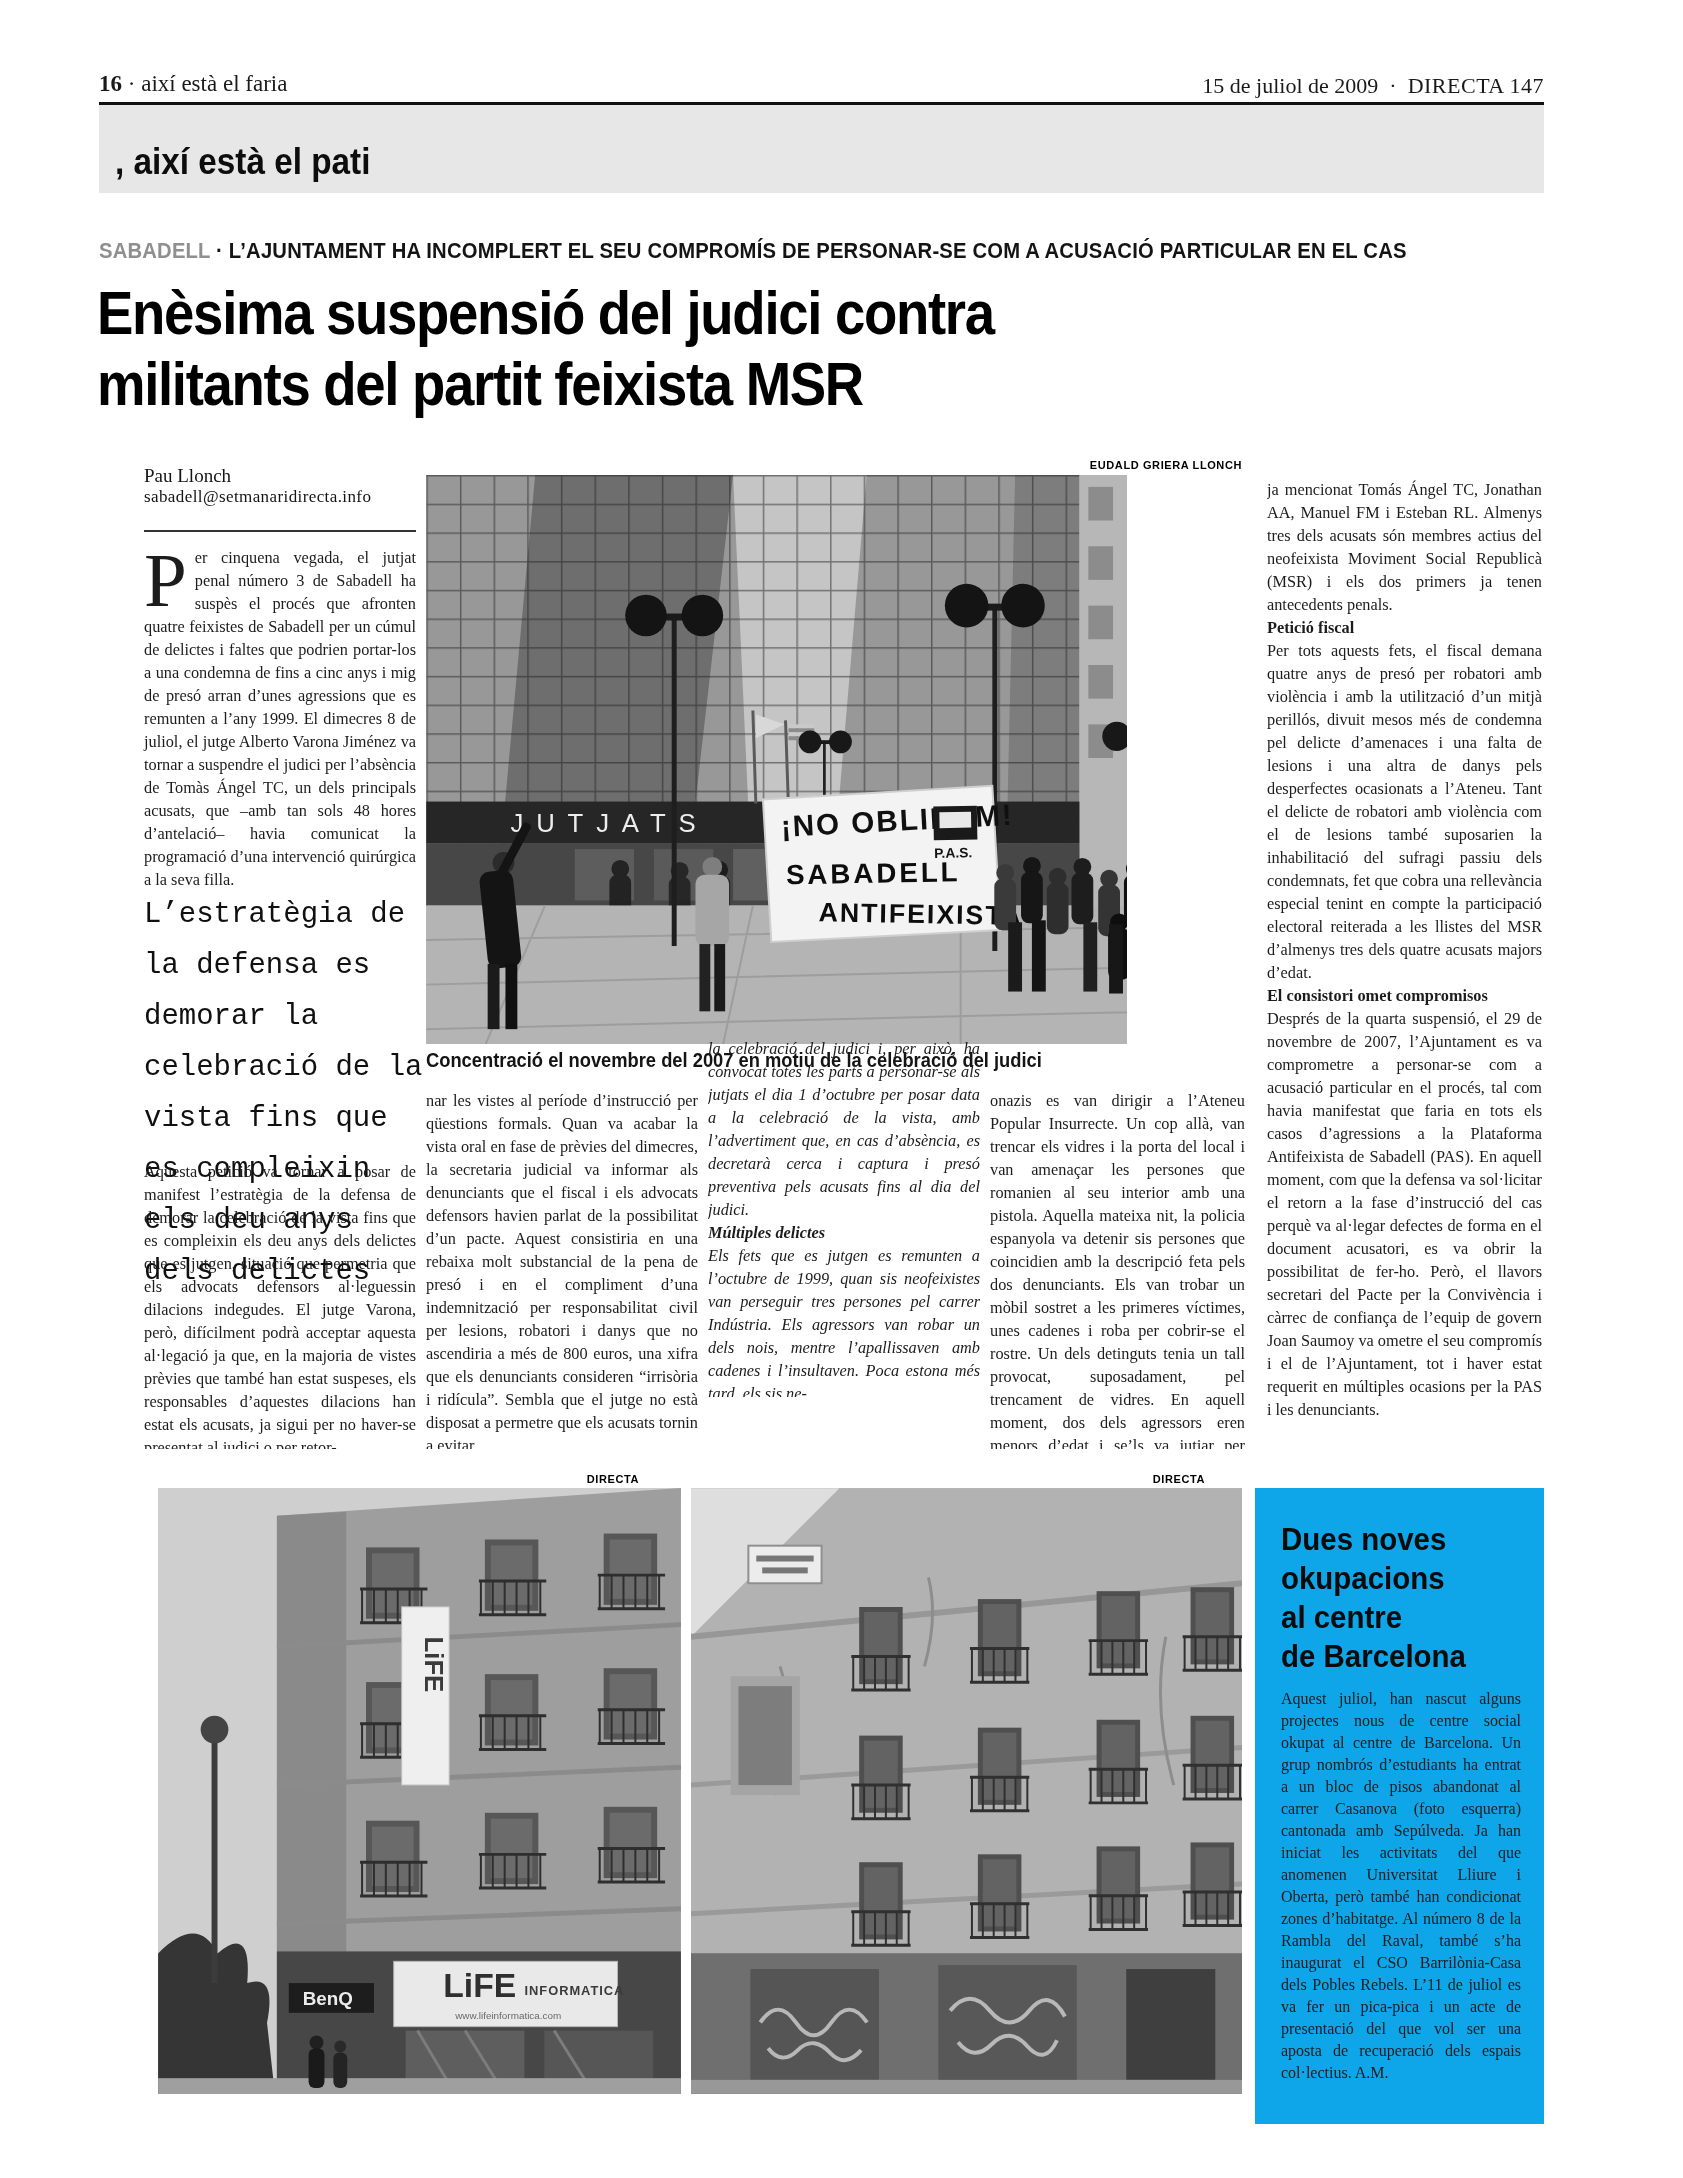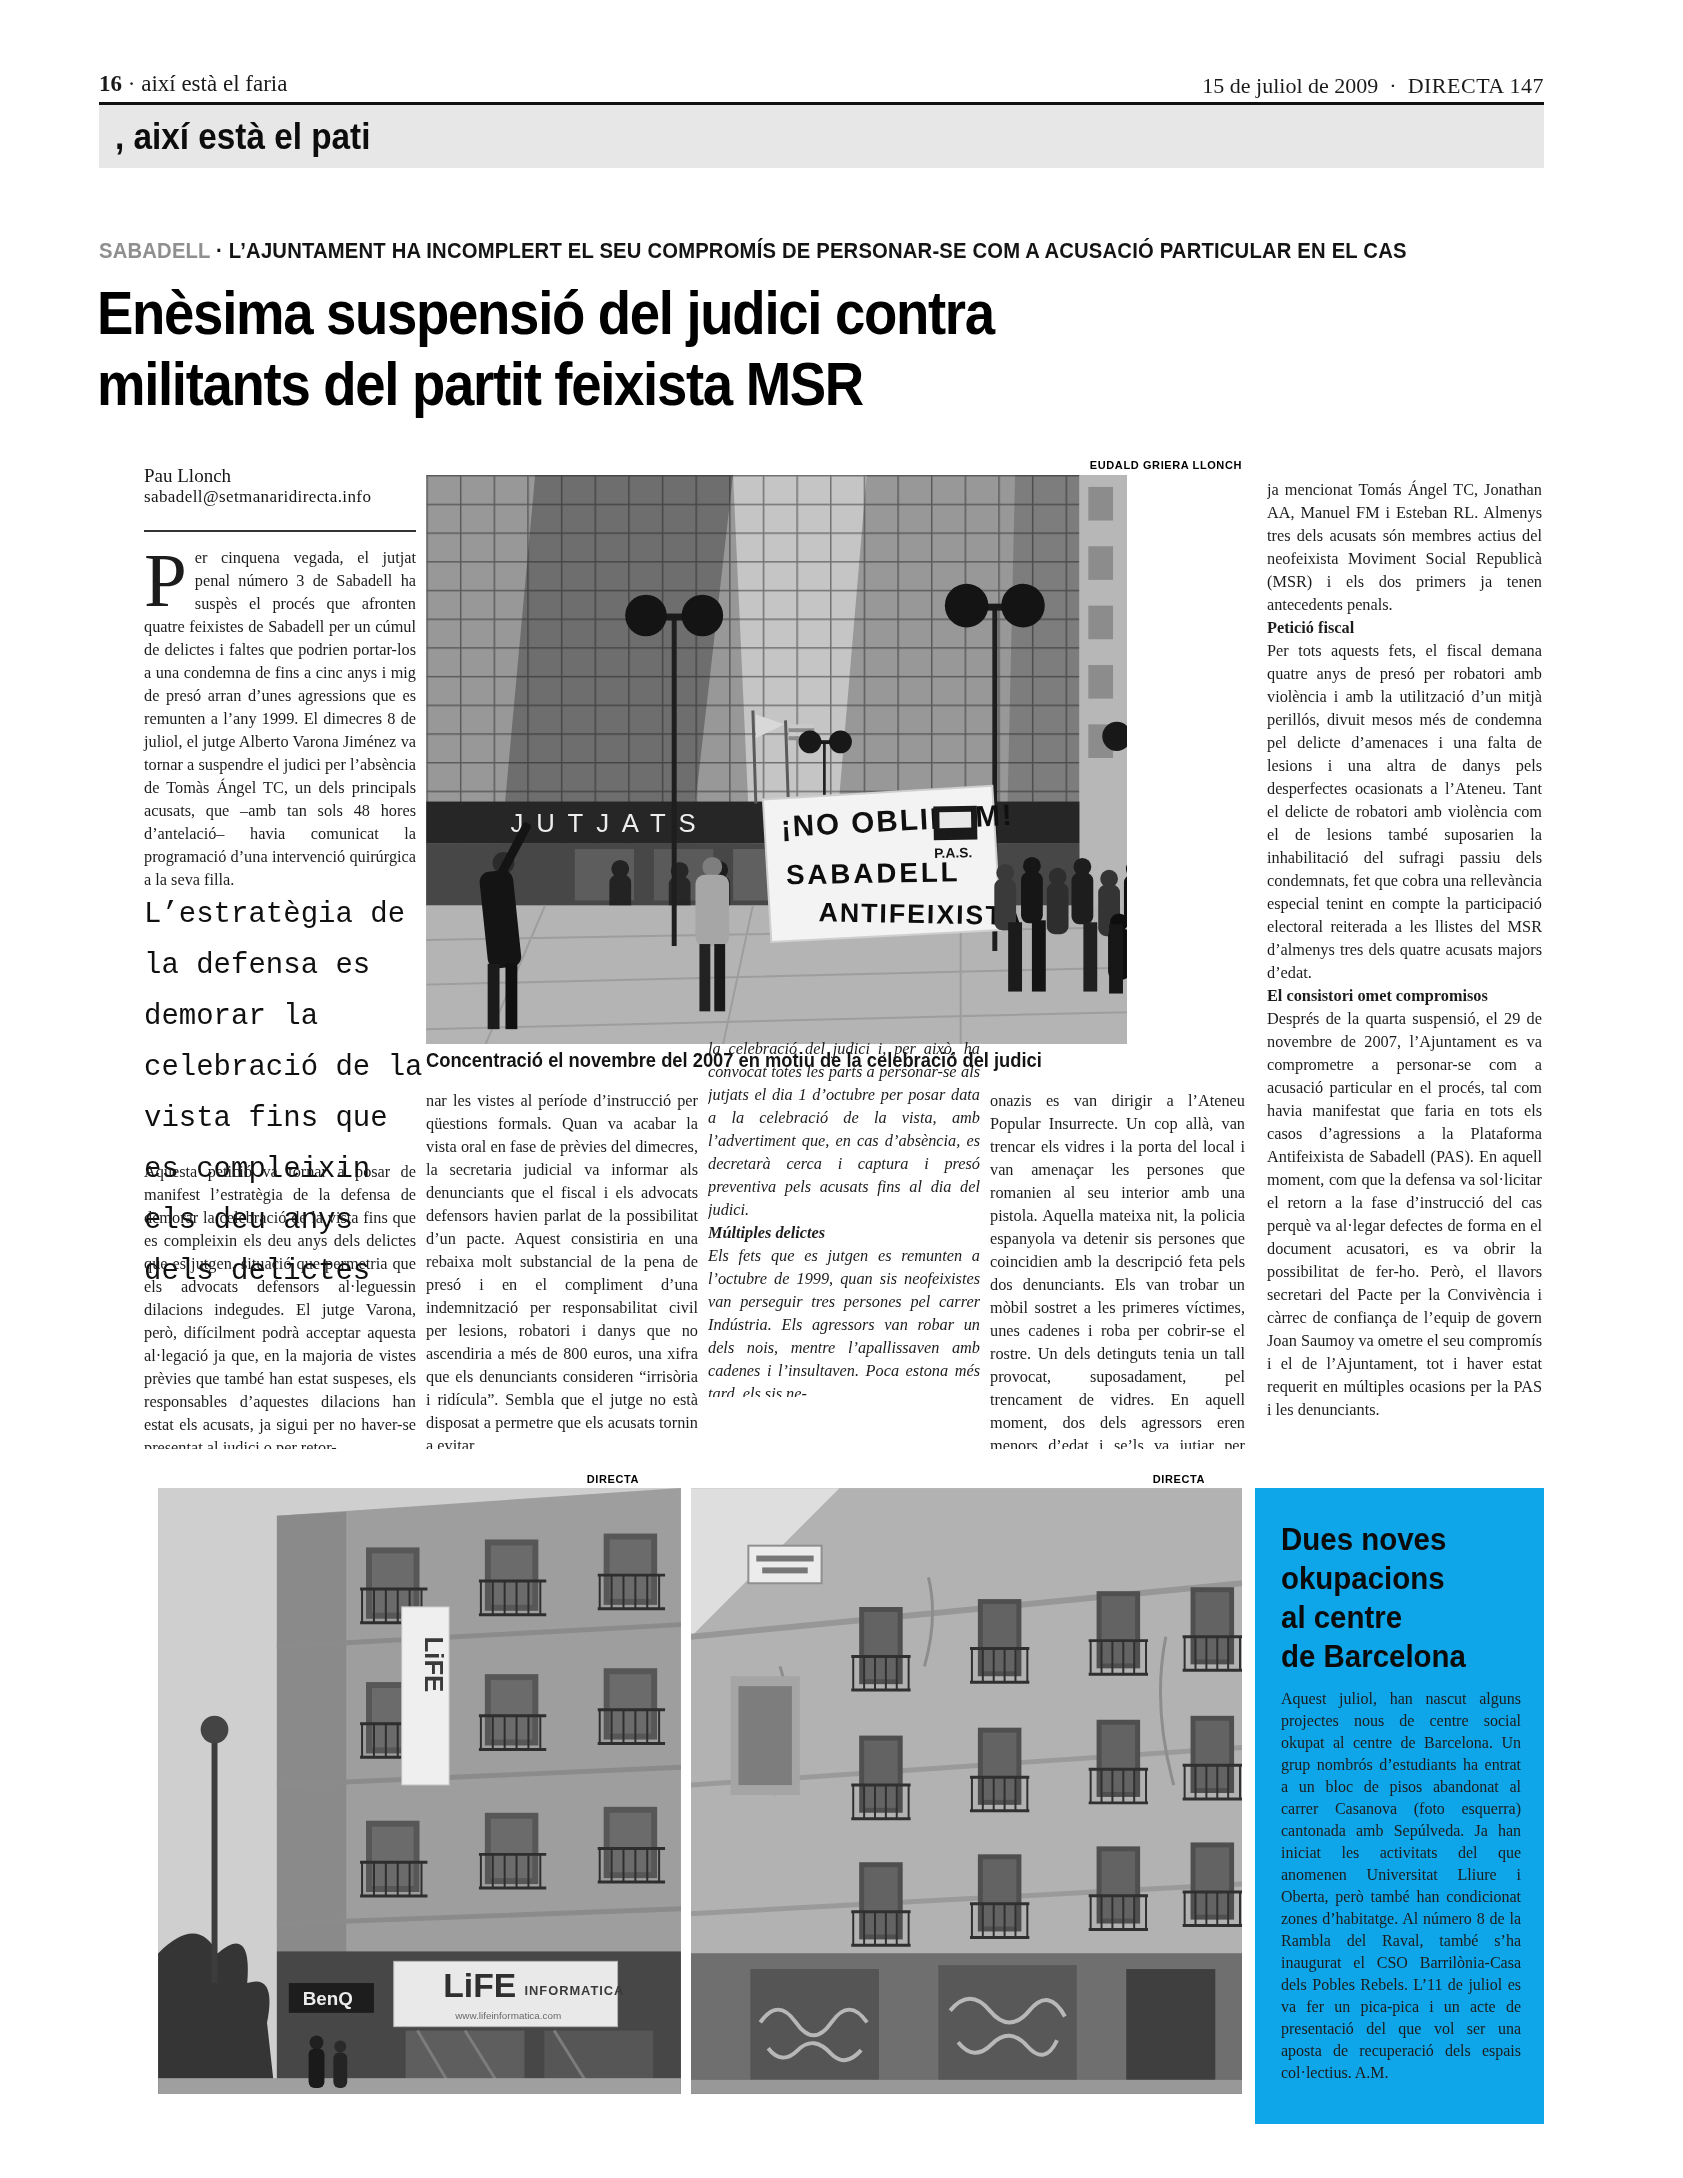--- a/index.html
+++ b/index.html
@@ -52,21 +52,21 @@
 <div class="page">
 
   <div class="abs hdr" style="left:99px;top:71px;">
     <b>16</b><span> · </span><span>així està el faria</span>
   </div>
   <div class="abs hdr" style="left:891px;top:73px;width:653px;text-align:right;font-size:22px;">
     <span>15 de juliol de 2009</span><span>&nbsp;&nbsp;·&nbsp;&nbsp;</span><span style="letter-spacing:0.5px;">DIRECTA 147</span>
   </div>
   <div class="abs rule" style="left:99px;top:102px;width:1445px;height:3px;"></div>
 
-  <div class="abs banner" style="left:99px;top:105px;width:1445px;height:63px;">
+  <div class="abs banner" style="left:99px;top:105px;width:1445px;height:88px;">
     <div class="abs banner-label" style="left:16px;bottom:10px;">, així està el pati</div>
   </div>
 
   <div class="abs kicker" style="left:99px;top:238px;">
     <span class="loc">SABADELL</span>
     <span> · </span>
     <span>L’AJUNTAMENT HA INCOMPLERT EL SEU COMPROMÍS DE PERSONAR-SE COM A ACUSACIÓ PARTICULAR EN EL CAS</span>
   </div>
 
   <div class="abs headline" style="left:97px;top:277px;">Enèsima suspensió del judici contra

